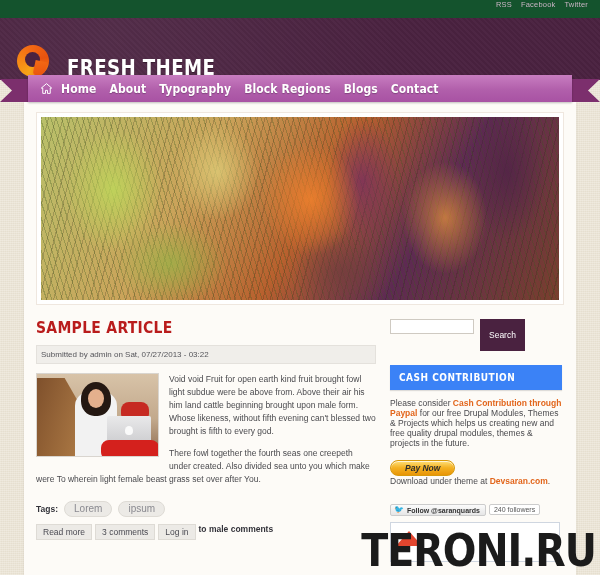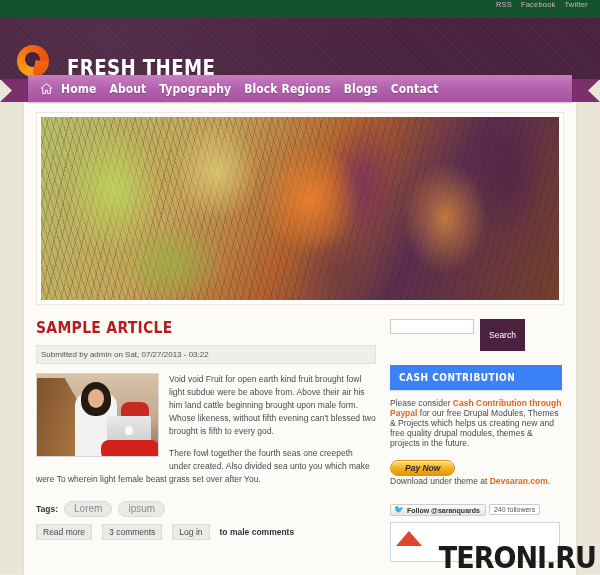--- a/index.html
+++ b/index.html
@@ -159,21 +159,21 @@
 
   .para{ font-size:8.5px; color:#4a4a4e; line-height:13px; margin:0 0 9px 0; }
   .clear{ clear:both; }
 
   .tags-row{ font-size:8.5px; color:#33333a; margin:6px 0 7px 0; display:flex; align-items:center; gap:6px;}
   .tags-label{ font-weight:bold; }
   .tag{
     background:#eceae6; border:1px solid #dedbd5; border-radius:9px;
     padding:1px 9px 2px 9px; color:#8a8a90; font-size:10px; text-decoration:none;
   }
-  .links-row{ display:flex; align-items:center; gap:10px; font-size:8.5px; }
+  .links-row{ display:flex; align-items:flex-start; gap:3px; font-size:8.5px; }
   .lbtn{
     background:#eceae6; border:1px solid #dedbd5; color:#4a4a52;
     padding:2px 6px; text-decoration:none; font-size:8.5px;
   }
   .post-text{ color:#33333a; font-weight:bold; font-size:8.5px; }
 
   
   .search-row{ display:flex; gap:6px; margin-bottom:14px; }
   .search-input{
     width:84px; height:15px; border:1px solid #cfcac2; background:#fff;
@@ -222,21 +222,21 @@
   .fb-logo{ width:26px; height:26px; flex:none; position:relative; }
   .fb-logo .tri{
     position:absolute; left:0; top:2px; width:0; height:0;
     border-left:13px solid transparent; border-right:13px solid transparent;
     border-bottom:15px solid #e2452e;
   }
 
   
   .watermark{
     position:absolute; right:4px; bottom:2px; z-index:9;
-    font-size:30px; font-weight:bold; color:#1b1b1b; letter-spacing:-1px;
+    font-size:44px; font-weight:bold; color:#1b1b1b; letter-spacing:-1px;
     font-family:"DejaVu Sans Condensed","Liberation Sans Narrow","Liberation Sans",sans-serif;
     line-height:1;
   }
 </style>
 </head>
 <body>
 
 <div class="topbar">
   <a href="#">RSS</a>
   <a href="#">Facebook</a>

